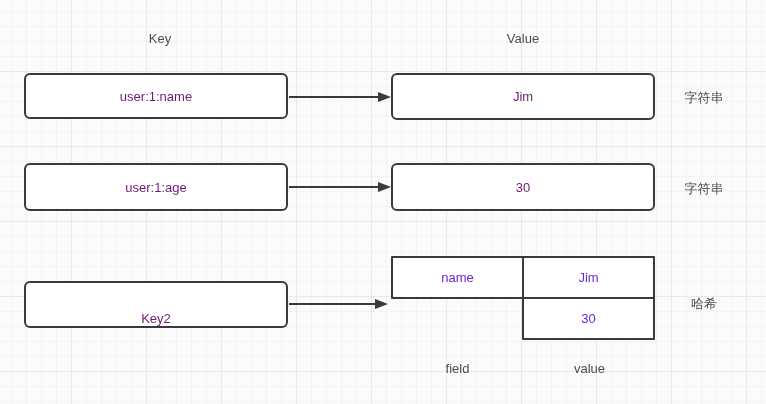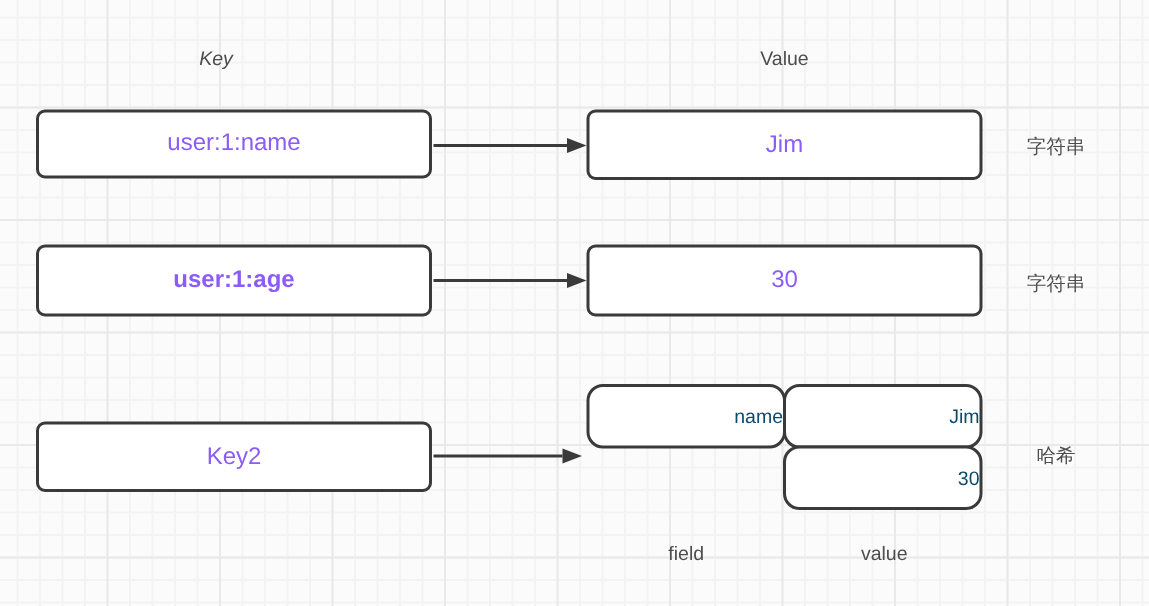--- a/index.html
+++ b/index.html
@@ -24,22 +24,22 @@
       linear-gradient(90deg, #f3f3f3 1px, transparent 1px);
     background-size: 75px 75px, 75px 75px, 15px 15px, 15px 15px;
     background-position: -4px -4px, -4px -4px, -4px -4px, -4px -4px;
   }
   .abs { position: absolute; }
   .shape-box {
     box-sizing: border-box;
     background: #ffffff;
     border: 2px solid #3a3a3a;
     border-radius: 6px;
-    color: #8b5cf6;
-    font-size: 16px;
+    color: #701a75;
+    font-size: 13px;
     display: flex;
     align-items: center;
     justify-content: center;
     text-align: center;
   }
   .txt {
     color: #4d4d4d;
     font-size: 13px;
     text-align: center;
     white-space: nowrap;
@@ -58,61 +58,61 @@
     width: 0;
     height: 0;
     border-left: 13px solid #3a3a3a;
     border-top: 5.5px solid transparent;
     border-bottom: 5.5px solid transparent;
   }
   .cell {
     box-sizing: border-box;
     background: #ffffff;
     border: 2px solid #3a3a3a;
-    border-radius: 11px;
-    color: #0c4a6e;
+    border-radius: 1px;
+    color: #6d28d9;
     font-size: 13px;
     display: flex;
     align-items: center;
-    justify-content: flex-end;
+    justify-content: center;
   }
 </style>
 </head>
 <body>
 
 <div class="canvas">
 
-  <div class="abs txt" style="left:12px; top:31px; width:264px;font-style:italic;">Key</div>
+  <div class="abs txt" style="left:28px; top:31px; width:264px;">Key</div>
   <div class="abs txt" style="left:391px; top:31px; width:264px;">Value</div>
 
   <div class="abs shape-box" style="left:24px; top:73px; width:264px; height:46px;">
     <span>user:1:name</span>
   </div>
   <div class="abs arrow" style="left:289px; top:91px; width:102px;">
     <div class="arrow-line"></div>
     <div class="arrow-head"></div>
   </div>
   <div class="abs shape-box" style="left:391px; top:73px; width:264px; height:47px;">
     <span>Jim</span>
   </div>
   <div class="abs txt" style="left:668px; top:89px; width:72px;">字符串</div>
 
-  <div class="abs shape-box" style="left:24px; top:163px; width:264px; height:48px;font-weight:bold;">
+  <div class="abs shape-box" style="left:24px; top:163px; width:264px; height:48px;">
     <span>user:1:age</span>
   </div>
   <div class="abs arrow" style="left:289px; top:181px; width:102px;">
     <div class="arrow-line"></div>
     <div class="arrow-head"></div>
   </div>
   <div class="abs shape-box" style="left:391px; top:163px; width:264px; height:48px;">
     <span>30</span>
   </div>
   <div class="abs txt" style="left:668px; top:180px; width:72px;">字符串</div>
 
-  <div class="abs shape-box" style="left:24px; top:281px; width:264px; height:47px;">
+  <div class="abs shape-box" style="left:24px; top:281px; width:264px; height:47px;align-items:flex-end;">
     <span>Key2</span>
   </div>
   <div class="abs arrow" style="left:289px; top:298px; width:99px;">
     <div class="arrow-line"></div>
     <div class="arrow-head"></div>
   </div>
 
   <div class="abs" style="left:391px; top:256px; width:264px; height:84px;">
     <div class="abs cell" style="left:0px; top:0px; width:133px; height:43px;">
       <span>name</span>

